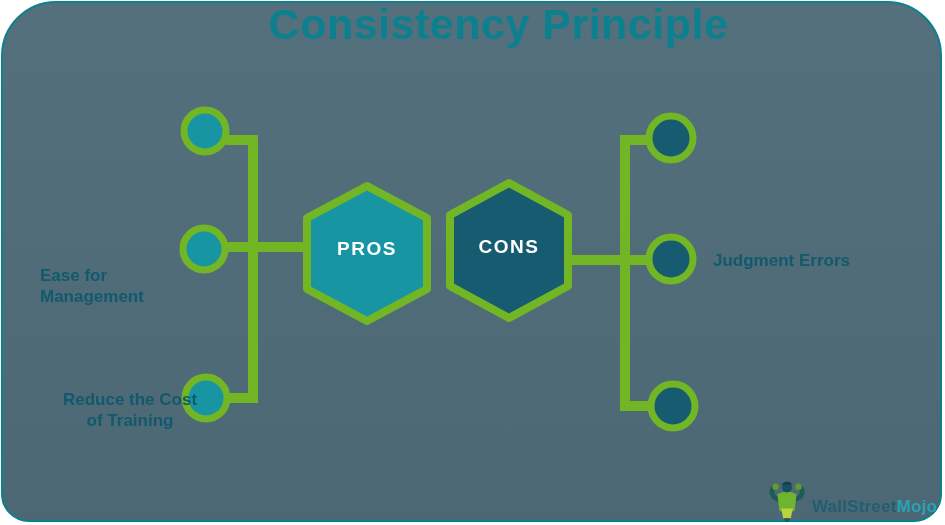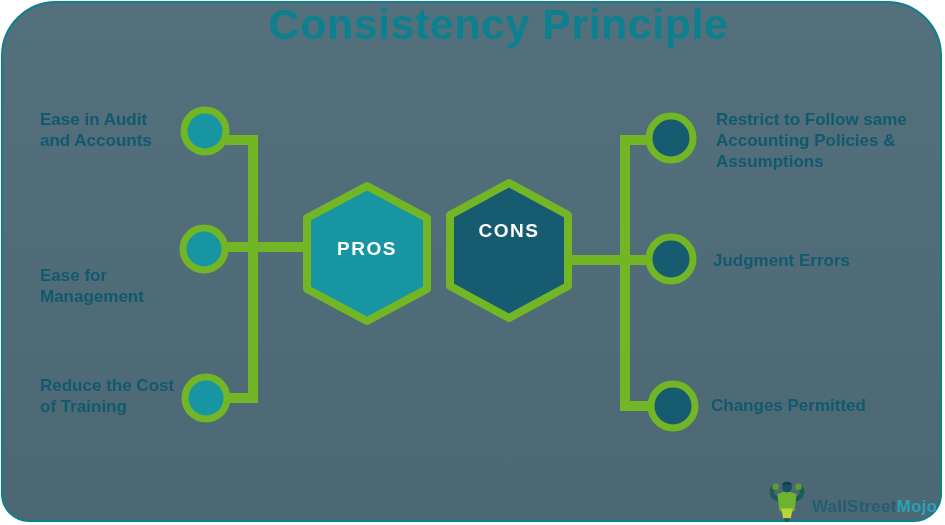--- a/index.html
+++ b/index.html
@@ -71,34 +71,28 @@
 
     <circle class="node-dark" cx="671" cy="138" r="22"></circle>
     <circle class="node-dark" cx="671" cy="259" r="22"></circle>
     <circle class="node-dark" cx="673" cy="406" r="22"></circle>
 
     <polygon class="hex-teal" points="367,186 427,218 427,289 367,321 307,289 307,218"></polygon>
     <polygon class="hex-dark" points="509,183 568,215 568,286 509,318 450,286 450,215"></polygon>
   </svg>
 
   <div class="hex-label" style="left:307px;top:238px;width:120px;">PROS</div>
-  <div class="hex-label" style="left:450px;top:220px;width:118px;">CONS</div>
+  <div class="hex-label" style="left:450px;top:236px;width:118px;">CONS</div>
 
-  <div class="item" style="left:40px;top:109px;width:180px;">Ease in Audit
-and Accounts</div>
   <div class="item" style="left:40px;top:245px;width:180px;margin-top:20px;">Ease for
 Management</div>
-  <div class="item" style="left:40px;top:375px;width:180px;">Reduce the Cost
+  <div class="item" style="left:40px;top:389px;width:180px;text-align:center;">Reduce the Cost
 of Training</div>
 
-  <div class="item" style="left:716px;top:109px;width:220px;">Restrict to Follow same
-Accounting Policies &amp;
-Assumptions</div>
   <div class="item" style="left:713px;top:250px;width:220px;">Judgment Errors</div>
-  <div class="item" style="left:711px;top:395px;width:220px;">Changes Permitted</div>
 
   <div class="logo">
     <svg width="42" height="44" viewBox="0 0 44 46">
 
       <path d="M13 22 C6 21 4 13 9 9" stroke="#1d5b55" stroke-width="5" fill="none" stroke-linecap="round"></path>
       <path d="M31 22 C38 21 40 13 35 9" stroke="#1d5b55" stroke-width="5" fill="none" stroke-linecap="round"></path>
 
       <circle cx="10" cy="9" r="3.4" fill="#5c9e2d"></circle>
       <circle cx="34" cy="9" r="3.4" fill="#5c9e2d"></circle>
 

